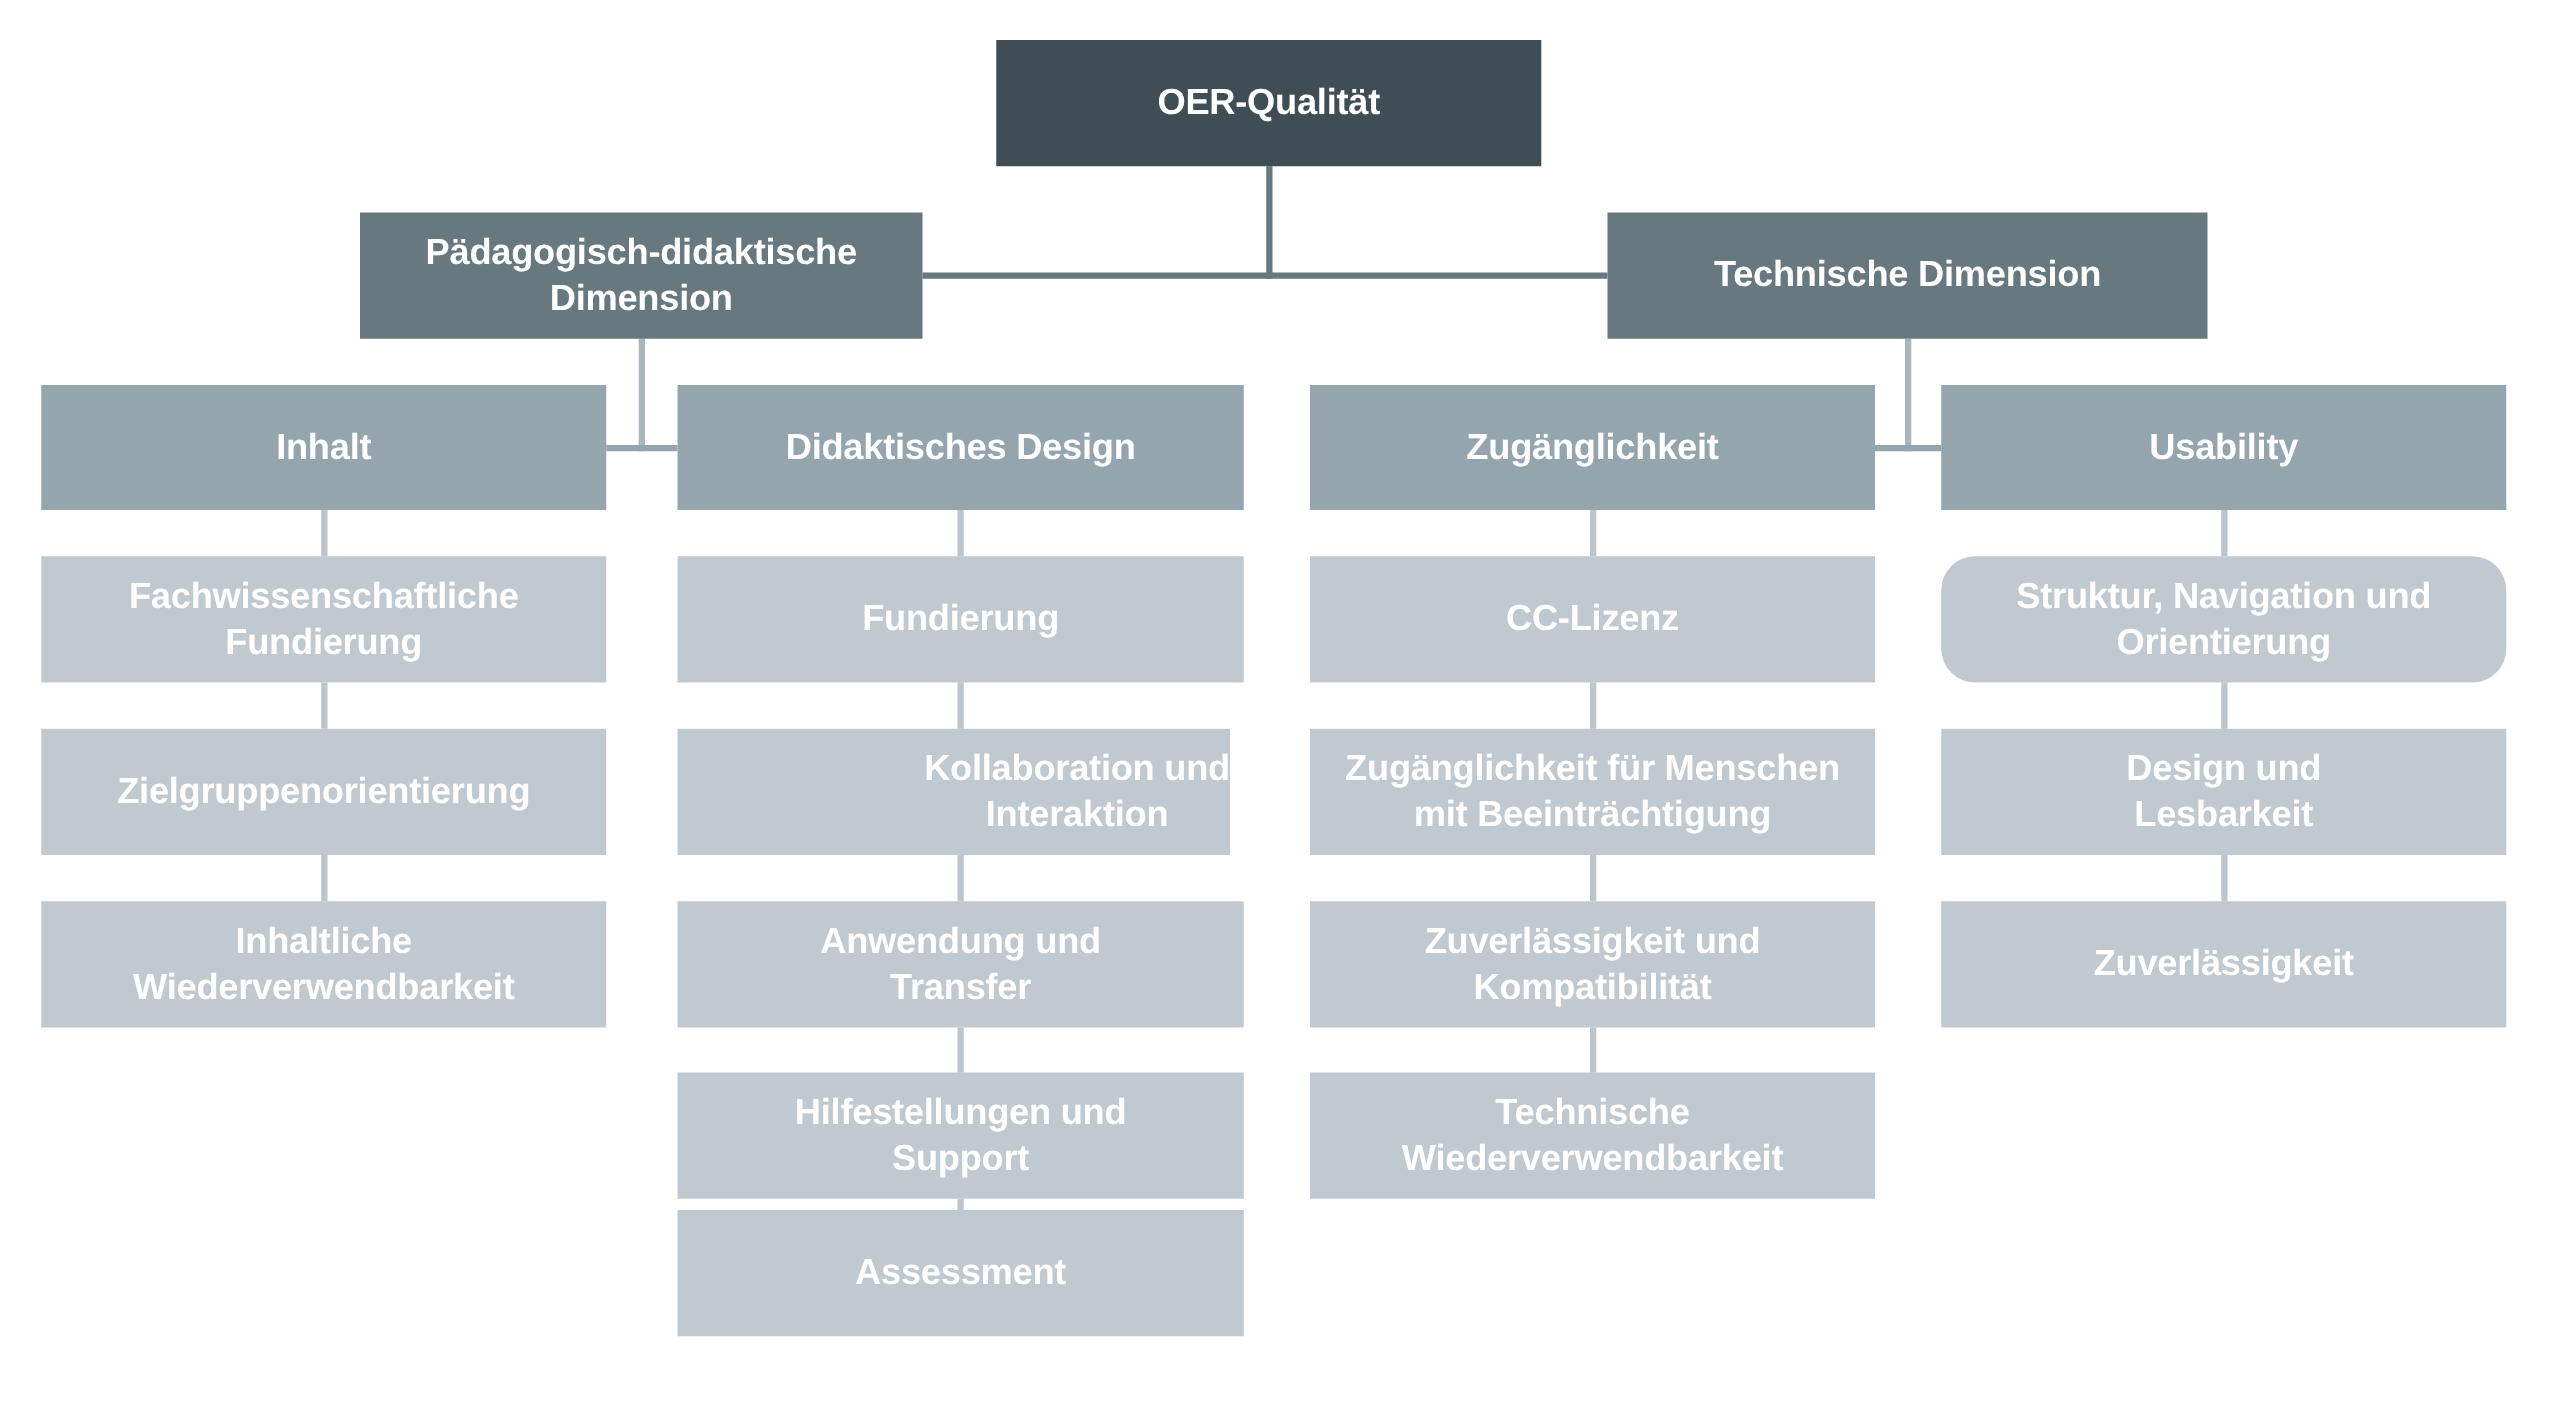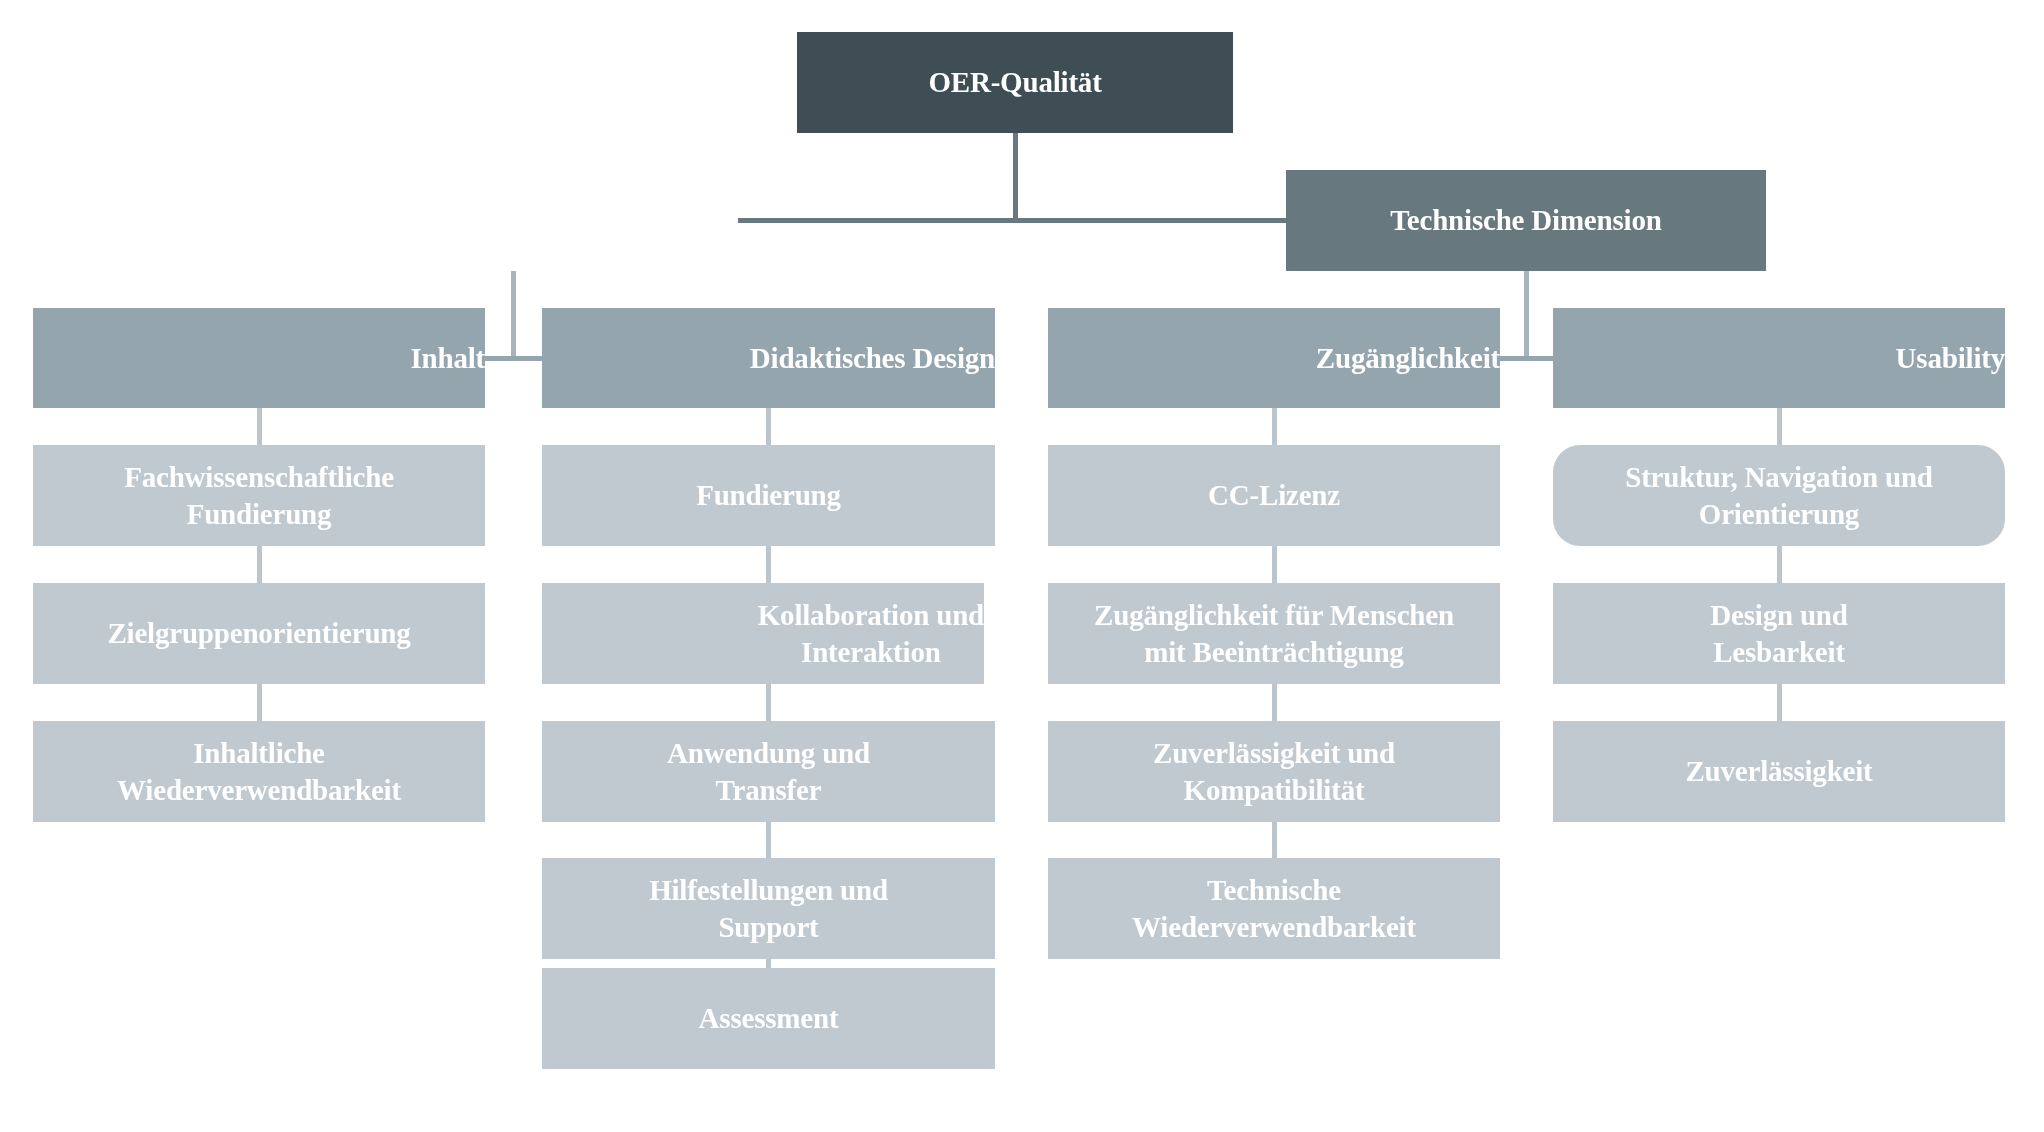--- a/index.html
+++ b/index.html
@@ -2,40 +2,40 @@
 <html lang="de"><head>
 <meta charset="utf-8">
 <title>OER-Qualität – Diagramm</title>
 <style>
   html, body { margin: 0; padding: 0; background: #ffffff; }
   #stage {
     position: relative;
     width: 2044px;
     height: 1132px;
     background: #ffffff;
-    font-family: Liberation Serif, serif;
+    font-family: Liberation Sans, sans-serif;
     overflow: hidden;
   }
   .node {
     position: absolute;
     display: flex;
     align-items: center;
     justify-content: center;
     text-align: center;
     color: #ffffff;
     font-weight: 700;
     font-size: 29px;
     line-height: 37px;
     letter-spacing: -0.2px;
     white-space: pre-line;
     box-sizing: border-box;
   }
   .lvl1 { background: #3F4E55; }
   .lvl2 { background: #67797F; }
-  .lvl3 { background: #95A5AE; justify-content: flex-end; }
+  .lvl3 { background: #95A5AE; }
   .lvl4 { background: #C1C9D0; }
   .cn { position: absolute; }
   .cn-dark  { background: #68787F; }
   .cn-mid   { background: #A9B5BC; }
   .cn-stub  { background: #95A5AE; }
   .cn-light { background: #BCC5CC; }
 
   
   #n-root     { left: 797px;  top: 32px;  width: 436px; height: 101px; }
   #n-dim-paed { left: 288px;  top: 170px; width: 450px; height: 101px; }
@@ -125,20 +125,24 @@
   <div class="cn cn-light" id="cn-c2-3"></div>
 
   <div class="cn cn-light" id="cn-c3-0"></div>
   <div class="cn cn-light" id="cn-c3-1"></div>
   <div class="cn cn-light" id="cn-c3-2"></div>
 
   <div class="node lvl1" id="n-root">
     <span>OER-Qualität</span>
   </div>
 
+  <div class="node lvl2" id="n-dim-paed">
+    <span>Pädagogisch-didaktische
+Dimension</span>
+  </div>
   <div class="node lvl2" id="n-dim-tech">
     <span>Technische Dimension</span>
   </div>
 
   <div class="node lvl3" id="n-h0">
     <span>Inhalt</span>
   </div>
   <div class="node lvl3" id="n-h1">
     <span>Didaktisches Design</span>
   </div>

